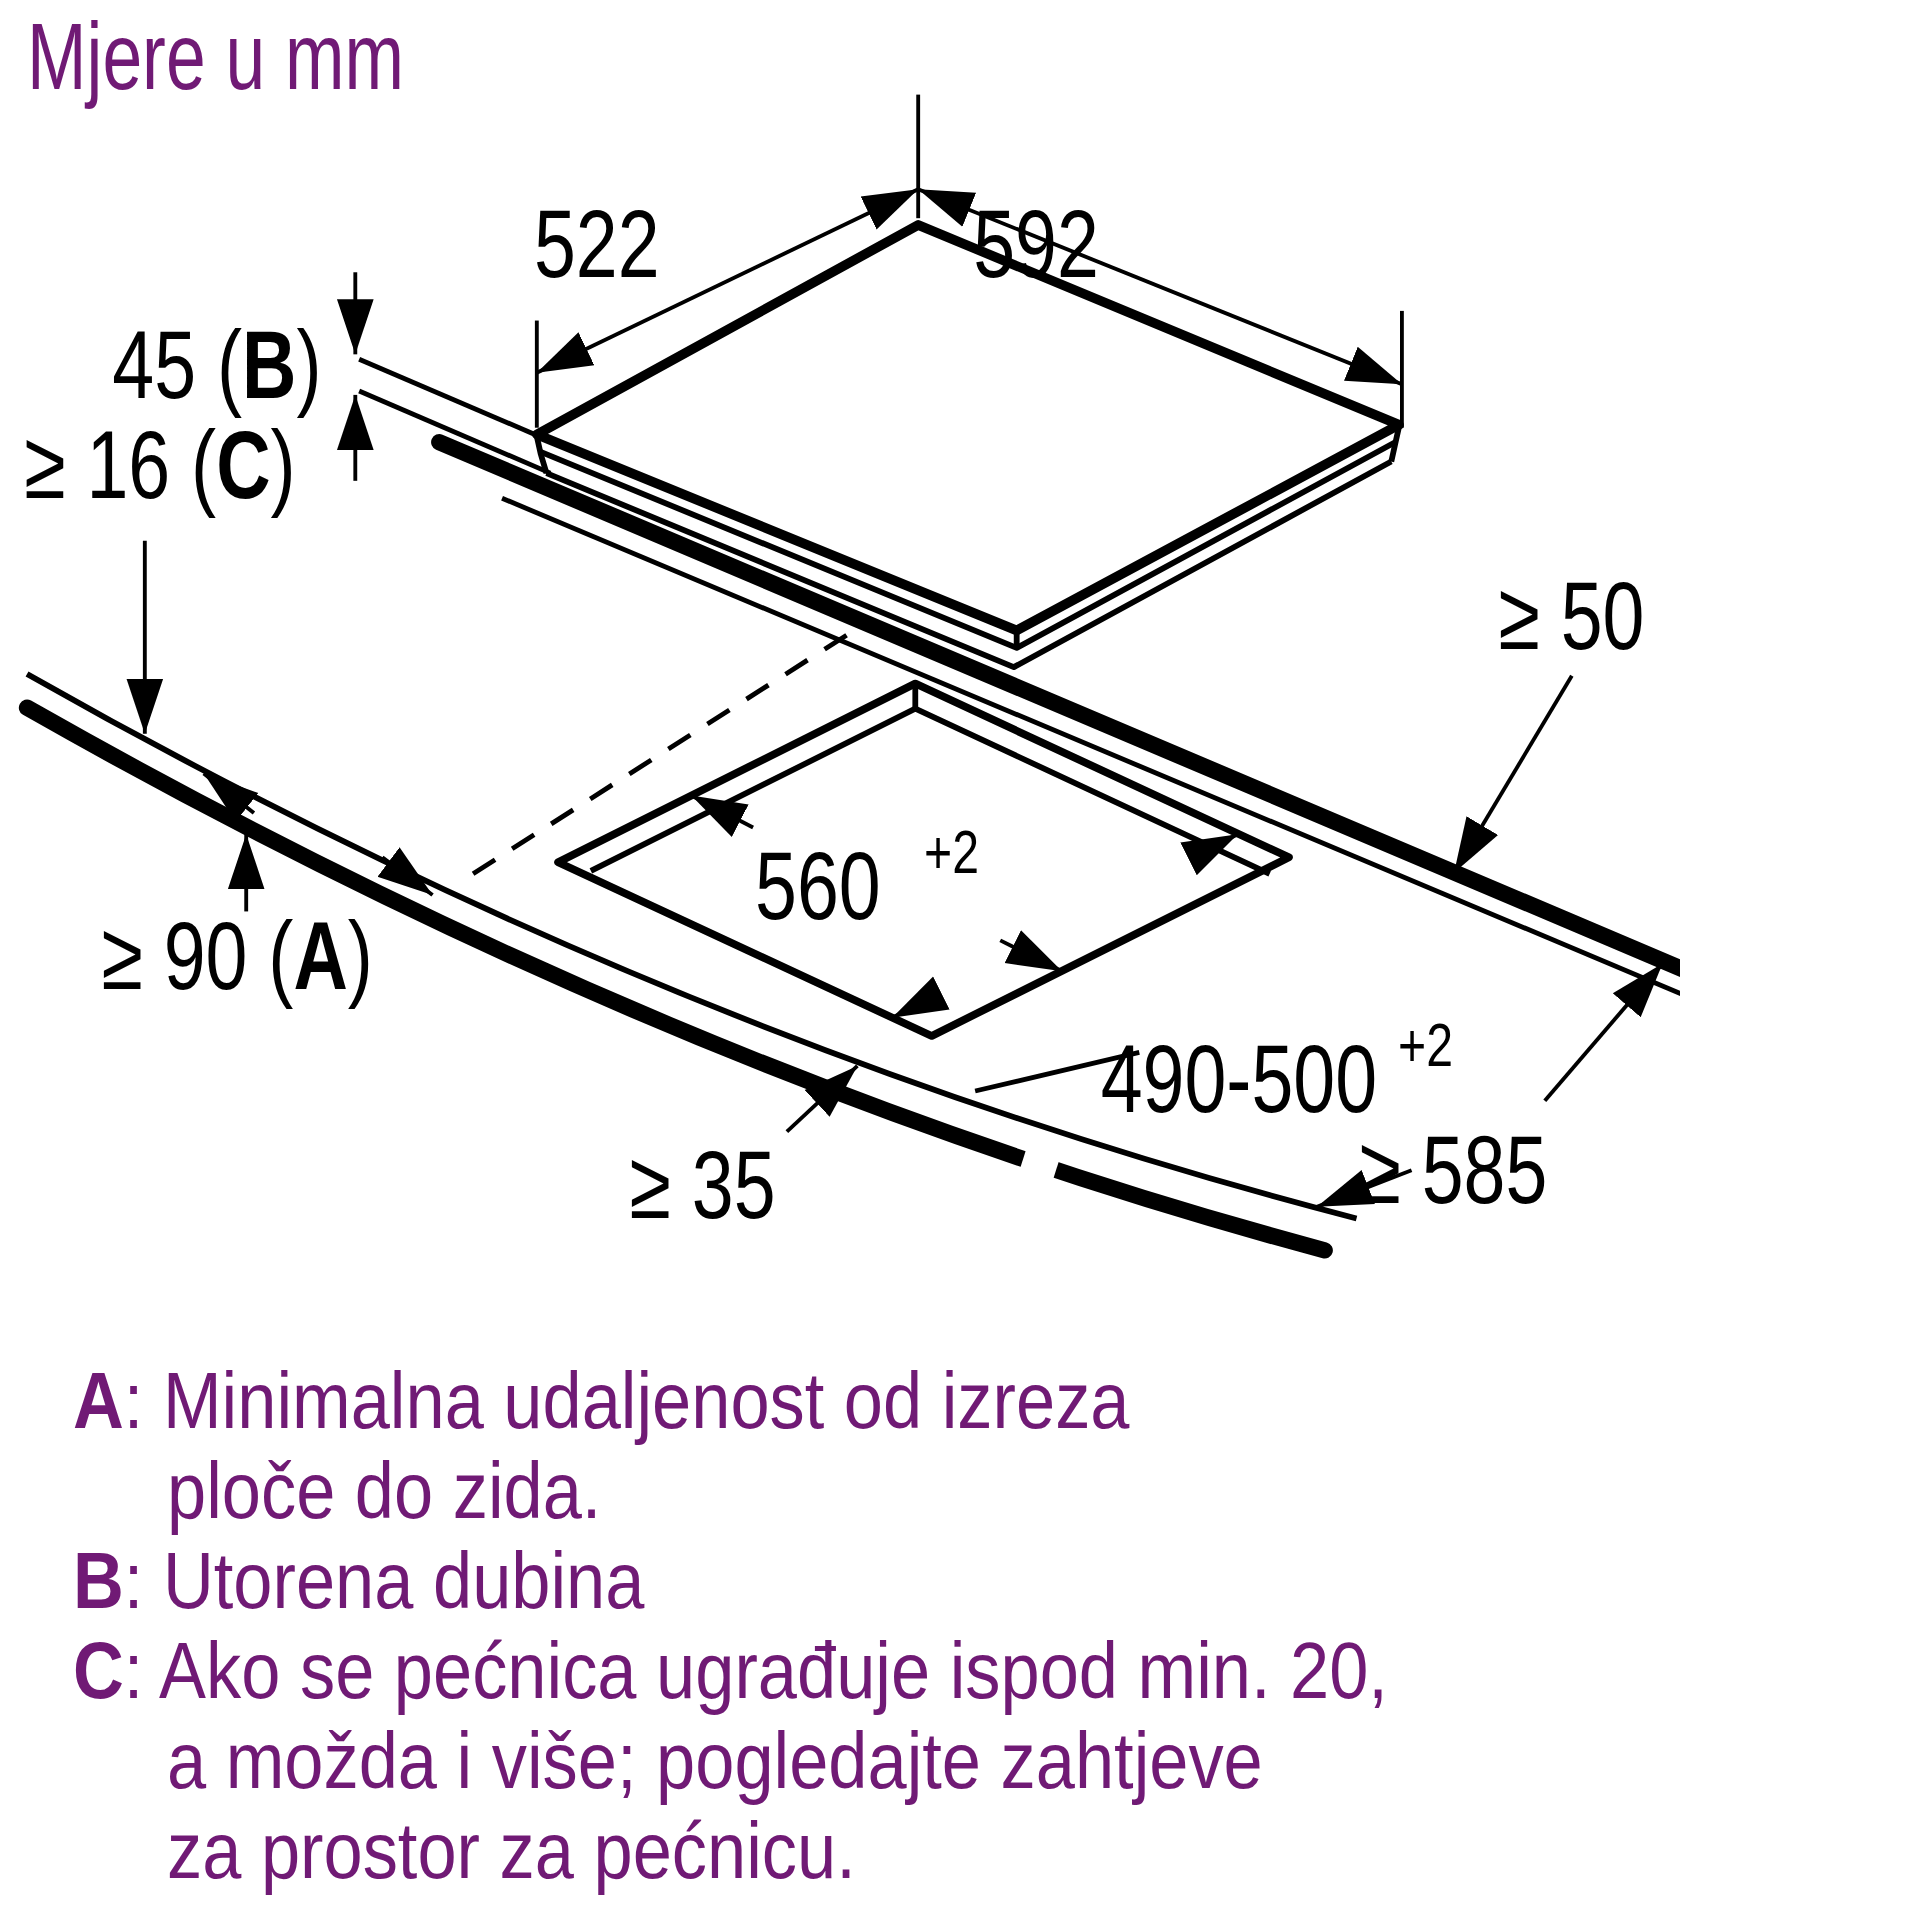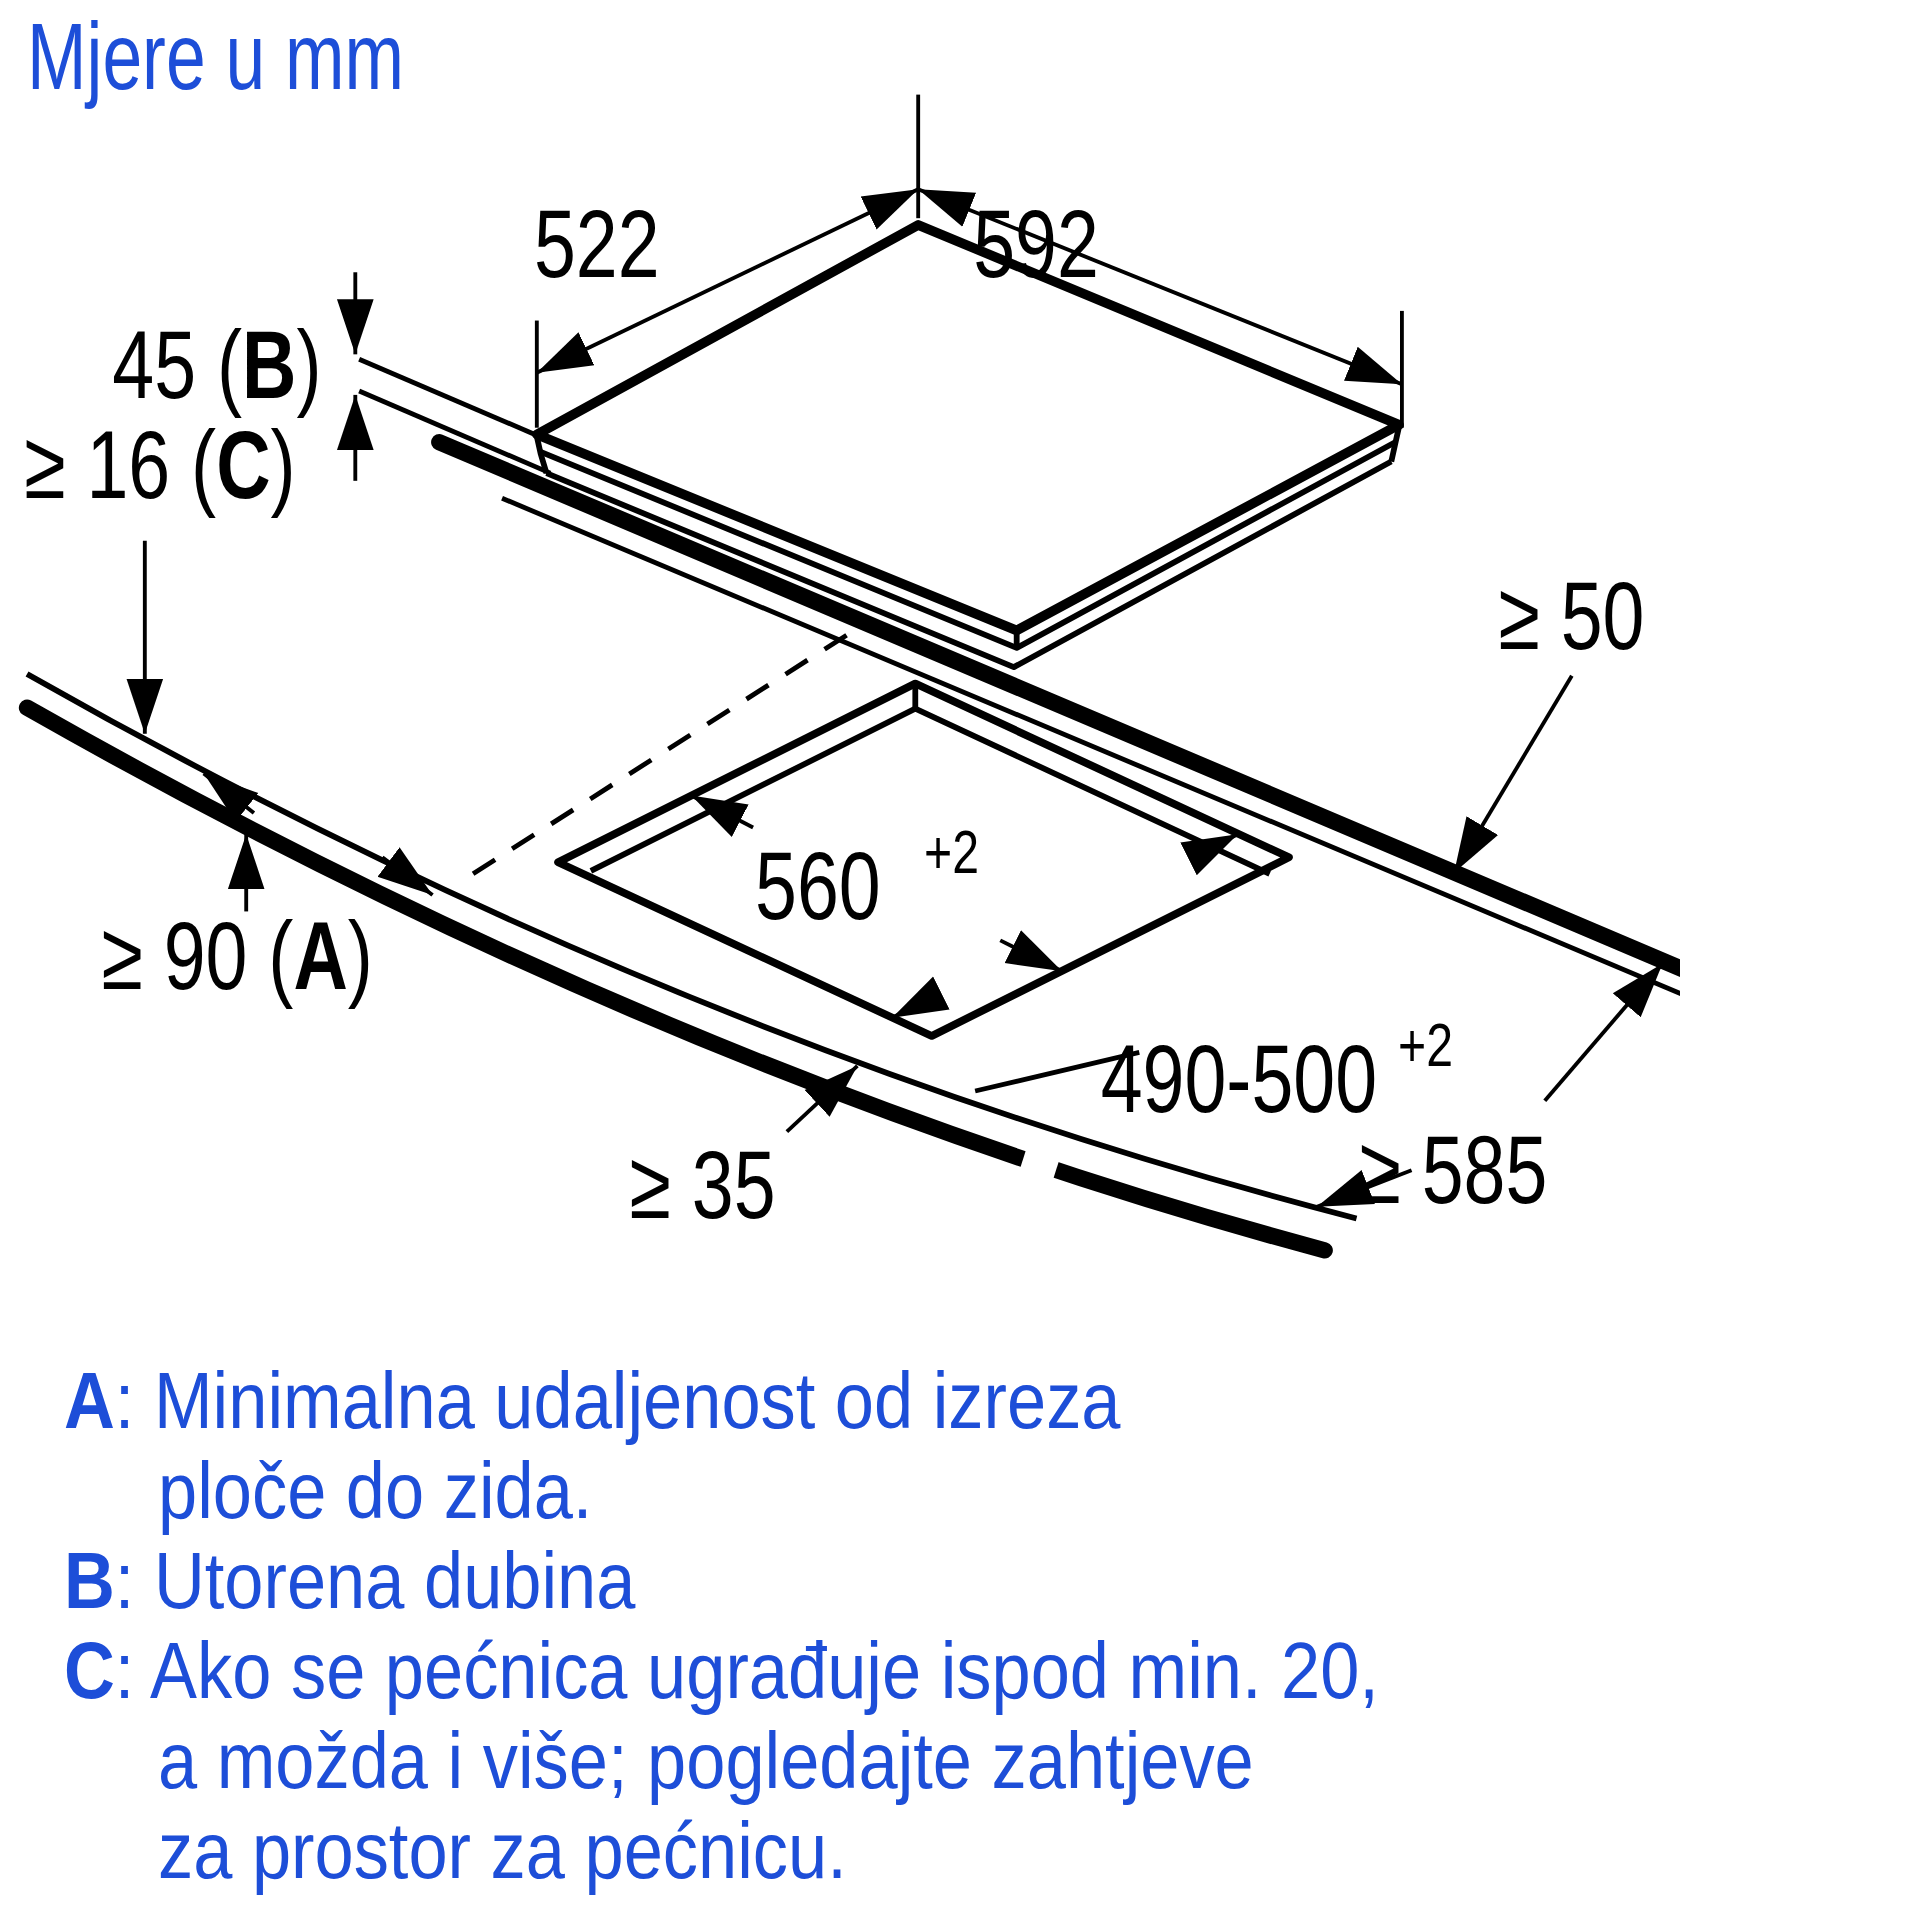--- a/index.html
+++ b/index.html
@@ -1,21 +1,21 @@
 <!DOCTYPE html>
 <html><head>
 <meta charset="utf-8">
 <style>
   html,body{margin:0;padding:0;background:#fff;}
   #stage{position:relative;width:1680px;height:1931px;background:#fff;overflow:hidden;
-         font-family:"Liberation Sans",sans-serif;color:#1d4ed8;}
+         font-family:"Liberation Sans",sans-serif;color:#701a75;}
   #page-title{position:absolute;left:27px;top:9.7px;font-size:94px;line-height:1;
               white-space:nowrap;transform:scaleX(0.76);transform-origin:0 0;}
   #diagram-svg{position:absolute;left:0;top:0;}
-  #legend{position:absolute;left:64px;top:1356px;font-size:80px;line-height:90px;}
+  #legend{position:absolute;left:73px;top:1356px;font-size:80px;line-height:90px;}
   .legend-line{white-space:nowrap;transform:scaleX(0.88);transform-origin:0 50%;}
   .legend-line .bold{font-weight:bold;}
   .legend-line.indent{margin-left:94px;}
   svg text{font-family:"Liberation Sans",sans-serif;fill:#000;}
   .dimtxt{font-size:100px;}
   .suptxt{font-size:64px;}
   .boldt{font-weight:bold;}
 </style>
 </head>
 <body>

